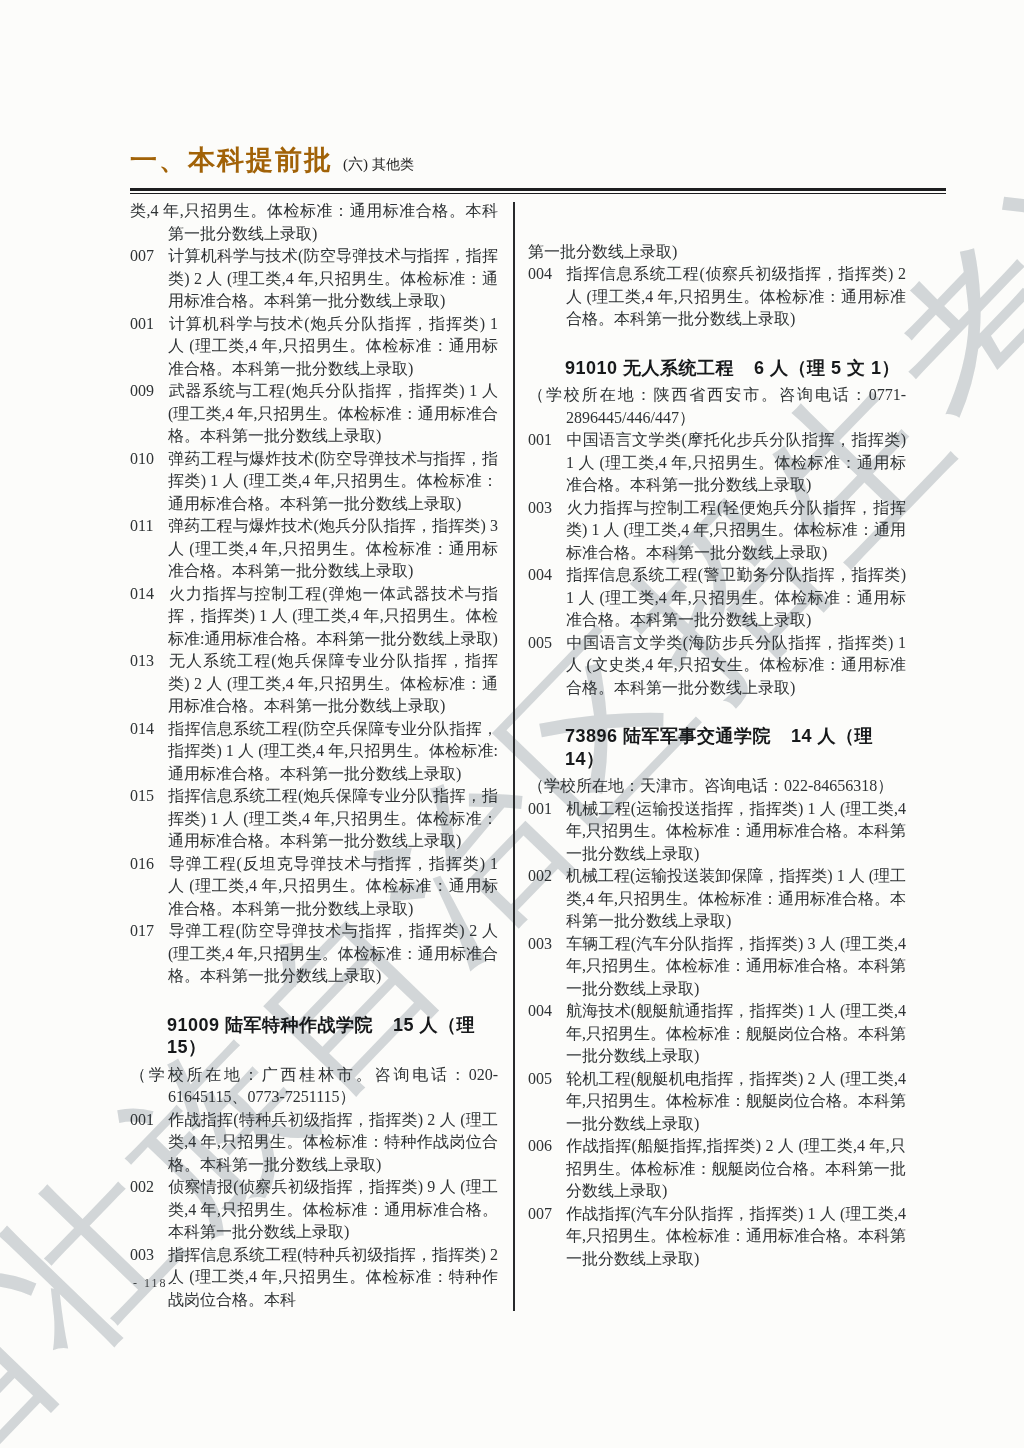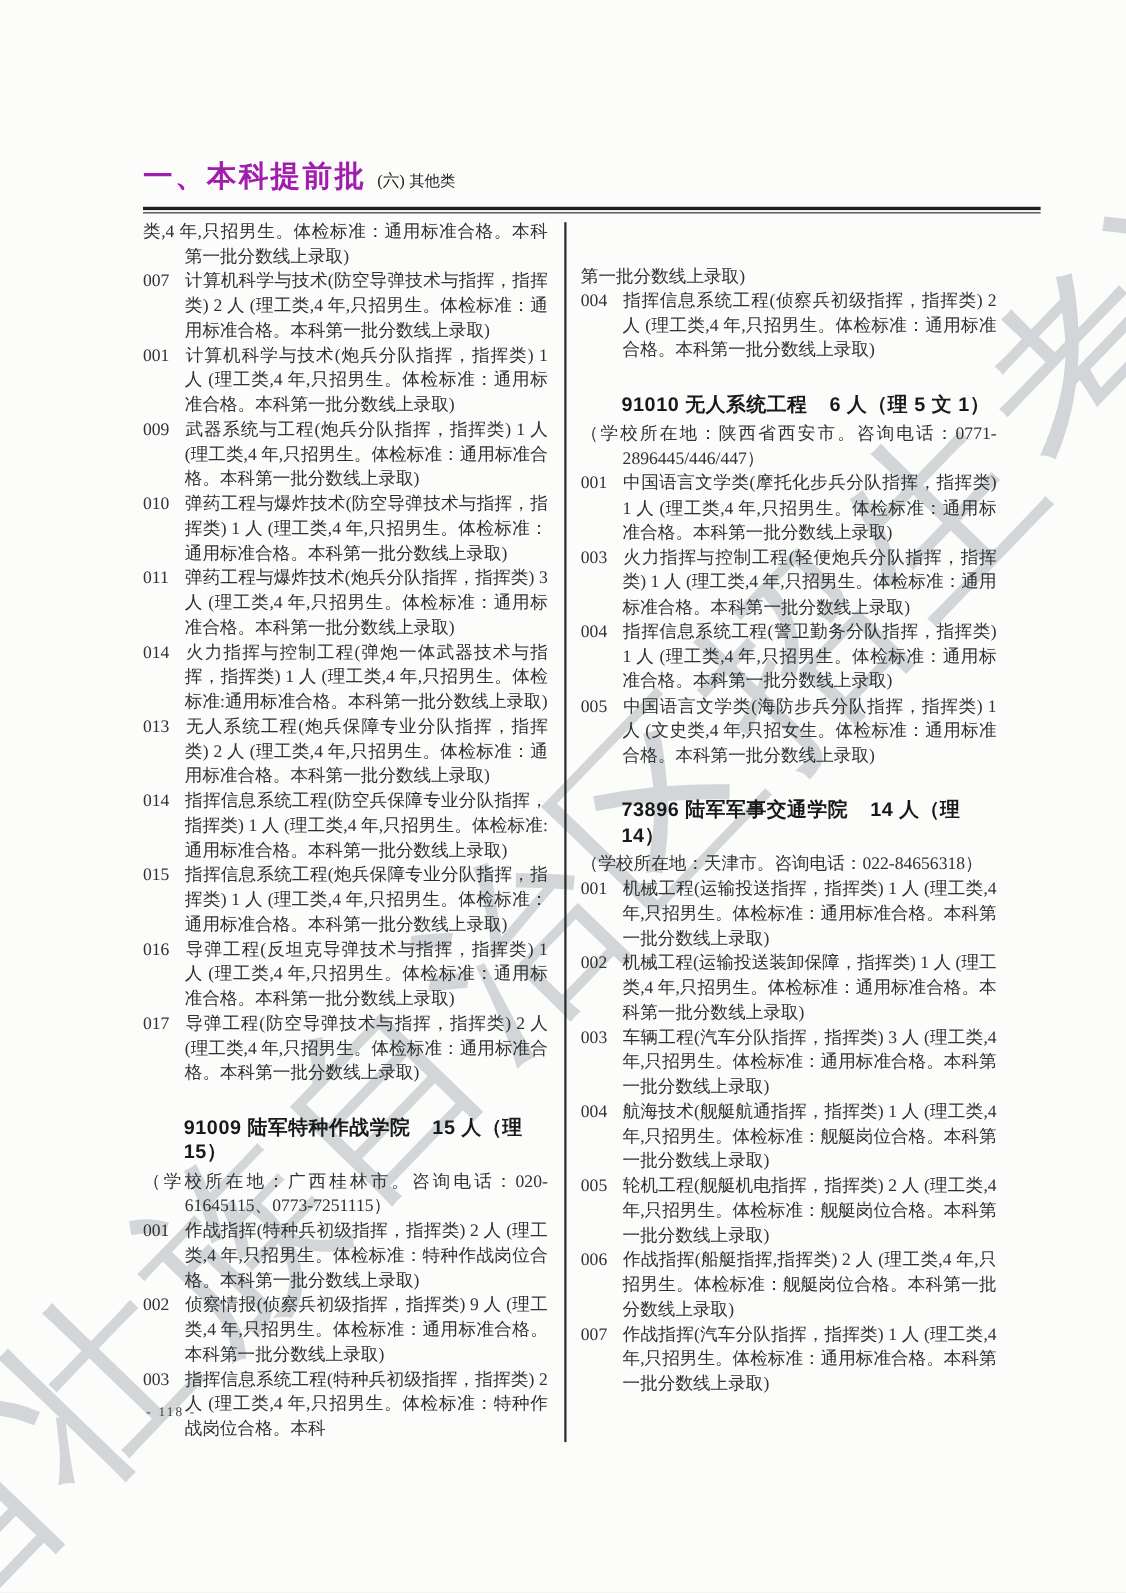--- a/index.html
+++ b/index.html
@@ -16,21 +16,21 @@
     white-space:nowrap;
     font-family:"Liberation Sans","DejaVu Sans",sans-serif;
     font-size:172px; font-weight:400; letter-spacing:12px;
     color:rgba(148,158,164,0.40);
     pointer-events:none;
   }
   .content { position:absolute; left:130px; top:142px; width:816px; z-index:1; }
   .doc-header { position:relative; padding-bottom:10px; }
   .doc-title {
     font-family:"Liberation Sans","DejaVu Sans",sans-serif;
-    font-weight:bold; font-size:27px; color:#a21caf; letter-spacing:2px;
+    font-weight:bold; font-size:27px; color:#a16207; letter-spacing:2px;
   }
   .doc-subtitle-num { font-size:15px; color:#222; margin-left:10px; }
   .doc-subtitle { font-size:14px; color:#222; margin-left:4px;margin-top:36px; }
   .header-rule { border-top:3px solid #1d1e1f; border-bottom:1px solid #1d1e1f; height:6px; }
   .columns { display:flex; margin-top:6px;align-items:center; }
   .col { width:368px; font-size:16px; line-height:22.5px; text-align:justify; }
   .col-right { width:378px; }
   .col-divider { width:2px; background:#27292b; margin:2px 13px 0 15px; align-self:stretch; }
   .entry { padding-left:38px; text-indent:-38px; }
   .entry .num { display:inline-block; width:38px; text-indent:0; }

